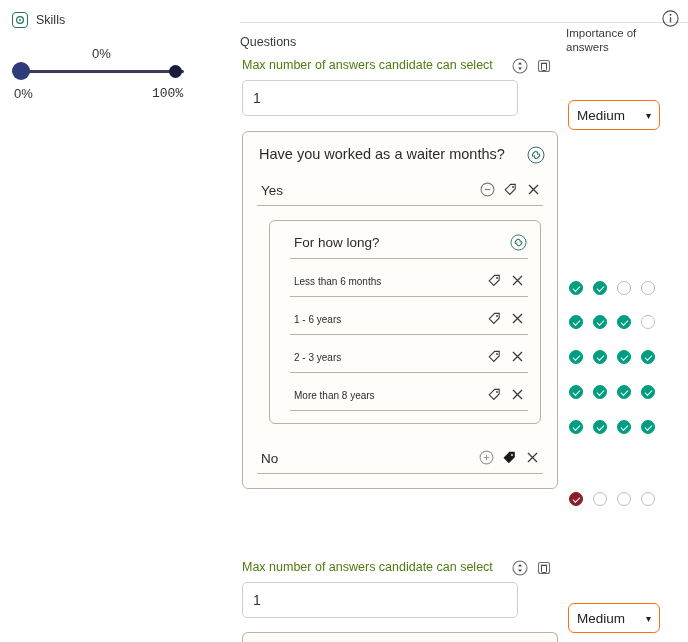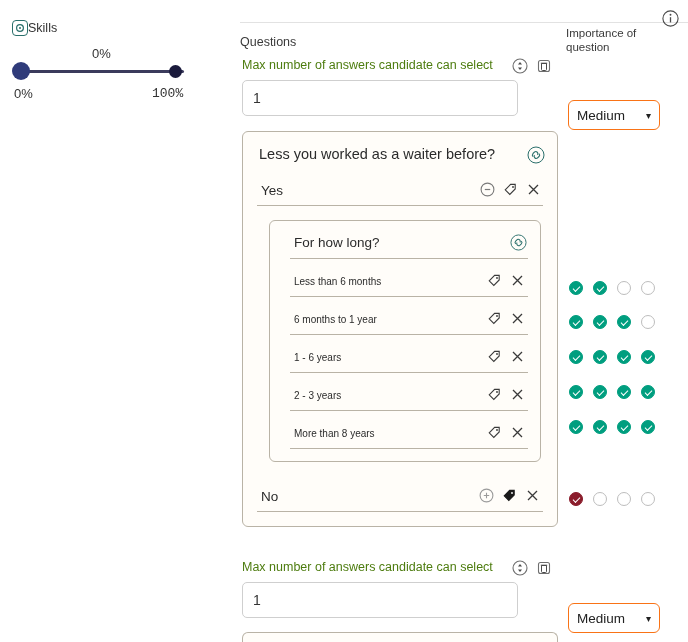--- a/index.html
+++ b/index.html
@@ -10,22 +10,22 @@
     font-family: "Liberation Sans", sans-serif;
     color: #333333;
     overflow: hidden;
   }
   .page { position: relative; width: 688px; height: 642px; }
 
   
   .left-col { position: absolute; left: 0; top: 0; width: 228px; height: 642px; }
 
   .skills-header {
-    position: absolute; left: 12px; top: 20px;
-    display: flex; align-items: center; 
+    position: absolute; left: 12px; top: 12px;
+    display: flex; align-items: center; gap: 8px;
   }
   .skills-icon {
     width: 16px; height: 16px;
     border: 1.4px solid #2a6f6b; border-radius: 4px;
     display: flex; align-items: center; justify-content: center;
   }
   .skills-icon svg { display: block; }
   .skills-label { font-size: 12.5px; color: #333; }
 
   .slider-wrap { position: absolute; left: 14px; top: 48px; width: 180px; }
@@ -241,21 +241,21 @@
             <path d="M5.5 5.5 h5 v6 a1 1 0 0 1 -1 1 h-3 a1 1 0 0 1 -1 -1 z" fill="none" stroke="#4a4a4a" stroke-width="1"></path>
             <path d="M4.8 5.2 h6.4" stroke="#4a4a4a" stroke-width="1"></path>
           </svg>
         </span>
       </div>
       <input class="count-input" style="margin-top: 8px;" value="1">
     </div>
 
     <div class="q-card">
       <div class="q-title-row">
-        <span class="q-title">Less you worked as a waiter before?</span>
+        <span class="q-title">Have you worked as a waiter months?</span>
         <span class="mini-icon">
           <svg width="18" height="18" viewBox="0 0 18 18">
             <circle cx="9" cy="9" r="8" fill="none" stroke="#2a6f6b" stroke-width="1"></circle>
             <path d="M6 10.5 a2.2 2.2 0 0 1 0-3 l1.6-1.6 a2.2 2.2 0 0 1 3 3" fill="none" stroke="#2a6f6b" stroke-width="1.1"></path>
             <path d="M12 7.5 a2.2 2.2 0 0 1 0 3 l-1.6 1.6 a2.2 2.2 0 0 1 -3 -3" fill="none" stroke="#2a6f6b" stroke-width="1.1"></path>
           </svg>
         </span>
       </div>
 
       <div class="answer-row">
@@ -303,36 +303,20 @@
               </svg>
             </span>
             <span class="mini-icon">
               <svg width="15" height="15" viewBox="0 0 15 15">
                 <path d="M3 3 L12 12 M12 3 L3 12" stroke="#3a3a3a" stroke-width="1.3"></path>
               </svg>
             </span>
           </span>
         </div>
 
-        <div class="sub-answer">
-          <span class="sub-answer-text">6 months to 1 year</span>
-          <span class="answer-icons">
-            <span class="mini-icon">
-              <svg width="15" height="15" viewBox="0 0 15 15">
-                <path d="M2.2 7.8 L7.6 2.4 h4.6 v4.6 L6.8 12.4 z" fill="none" stroke="#3a3a3a" stroke-width="1.1"></path>
-                <circle cx="10" cy="5" r="0.9" fill="#3a3a3a"></circle>
-              </svg>
-            </span>
-            <span class="mini-icon">
-              <svg width="15" height="15" viewBox="0 0 15 15">
-                <path d="M3 3 L12 12 M12 3 L3 12" stroke="#3a3a3a" stroke-width="1.3"></path>
-              </svg>
-            </span>
-          </span>
-        </div>
 
         <div class="sub-answer">
           <span class="sub-answer-text">1 - 6 years</span>
           <span class="answer-icons">
             <span class="mini-icon">
               <svg width="15" height="15" viewBox="0 0 15 15">
                 <path d="M2.2 7.8 L7.6 2.4 h4.6 v4.6 L6.8 12.4 z" fill="none" stroke="#3a3a3a" stroke-width="1.1"></path>
                 <circle cx="10" cy="5" r="0.9" fill="#3a3a3a"></circle>
               </svg>
             </span>
@@ -428,21 +412,21 @@
   <div class="bottom-card-edge"></div>
 
   <div class="right-col">
     <span class="info-icon">
       <svg width="17" height="17" viewBox="0 0 17 17">
         <circle cx="8.5" cy="8.5" r="7.6" fill="none" stroke="#4a4a4a" stroke-width="1.1"></circle>
         <circle cx="8.5" cy="4.8" r="0.95" fill="#4a4a4a"></circle>
         <path d="M8.5 7.2 v5.2" stroke="#4a4a4a" stroke-width="1.3"></path>
       </svg>
     </span>
-    <div class="imp-label">Importance of question</div>
+    <div class="imp-label">Importance of answers</div>
 
     <div style="position:absolute; left:6px; top:100px;" class="select-box">
       <span>Medium</span>
       <span class="caret">▾</span>
     </div>
 
     <div class="dots-row" style="left:7px; top:281px;">
       <span class="dot on"></span>
       <span class="dot on"></span>
       <span class="dot"></span>

